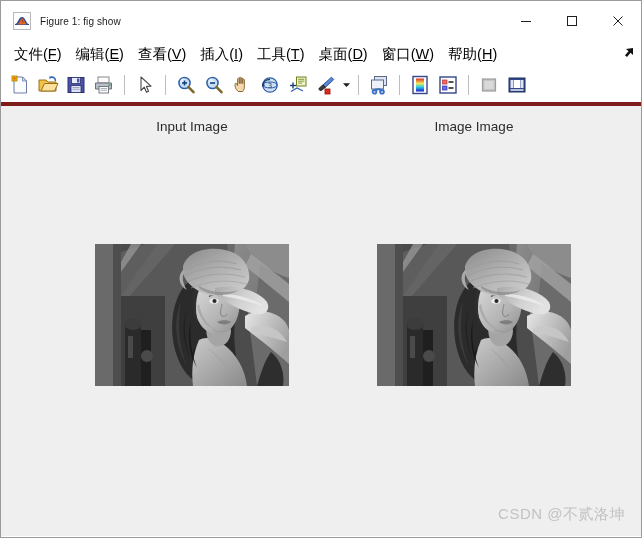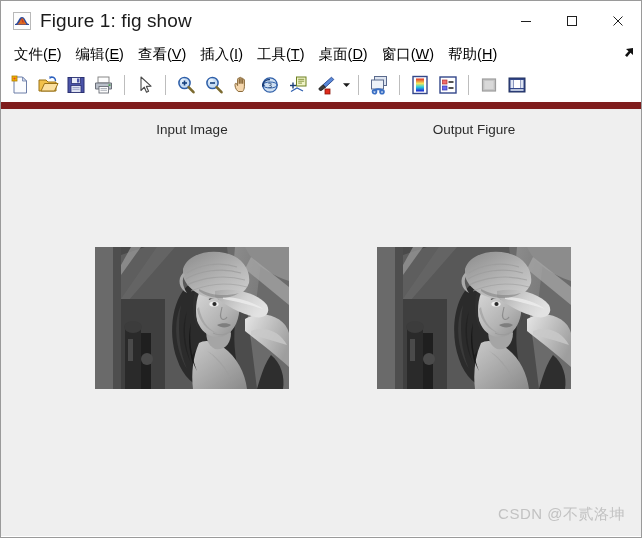--- a/index.html
+++ b/index.html
@@ -34,21 +34,21 @@
     height: 18px;
     margin-left: 12px;
     margin-right: 9px;
     flex: 0 0 auto;
     border: 1px solid #b9b9b9;
     background: #fdfdfd;
     box-sizing: border-box;
     display: block;
   }
   .title-text {
-    font-size: 19px;
+    font-size: 10px;
     color: #1b1b1b;
     letter-spacing: 0.1px;
     white-space: nowrap;
   }
   .winbtns {
     position: absolute;
     right: 0;
     top: 0;
     height: 40px;
     display: flex;
@@ -124,21 +124,21 @@
     display: flex;
     align-items: center;
     justify-content: center;
   }
 
   
   .canvas-wrap {
     position: relative;
     height: 434px;
     background: #efefef;
-    border-top: 7px solid #7f1d1d;
+    border-top: 4px solid #7f1d1d;
     box-sizing: border-box;
     overflow: hidden;
   }
   .axes-title {
     position: absolute;
     font-size: 13.5px;
     color: #2b2b2b;
     white-space: nowrap;
     text-align: center;
   }
@@ -390,21 +390,21 @@
         <rect x="8" y="6" width="6.5" height="8" fill="#ffffff"></rect>
         <rect x="15" y="6" width="2.5" height="8" fill="#dfe6f3"></rect>
         <rect x="4.5" y="15" width="13" height="2" fill="#b9c4dc"></rect>
       </svg>
     </div>
   </div>
 
   <div class="canvas-wrap">
 
     <div class="axes-title left">Input Image</div>
-    <div class="axes-title right">Output Figure</div>
+    <div class="axes-title right">Image Image</div>
 
     <div class="img-frame left">
       <svg viewBox="0 0 194 142" preserveAspectRatio="none">
         <defs>
           <linearGradient id="bgpillar" x1="0" y1="0" x2="1" y2="0">
             <stop offset="0%" stop-color="#5c5c5c"></stop>
               <stop offset="100%" stop-color="#3c3c3c"></stop>
           </linearGradient>
           <linearGradient id="mirrorg" x1="0" y1="0" x2="1" y2="1">
             <stop offset="0%" stop-color="#9a9a9a"></stop>

